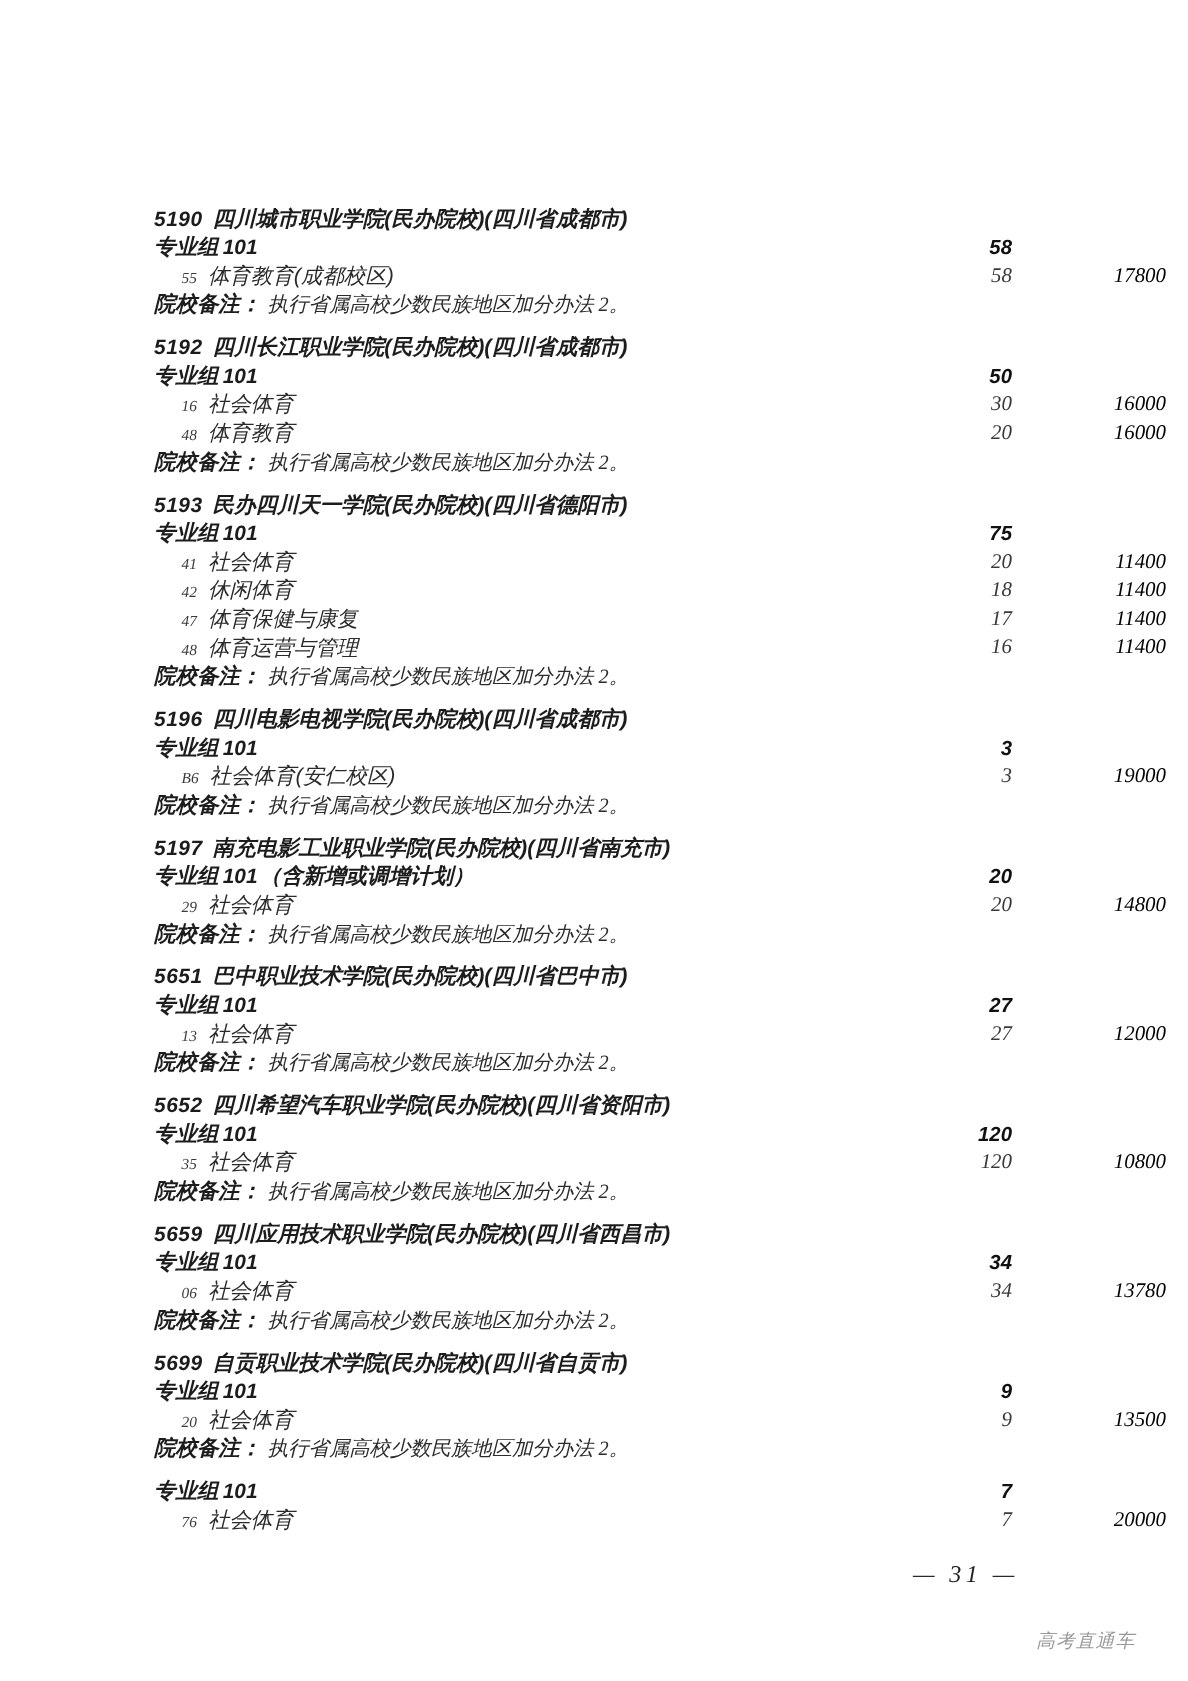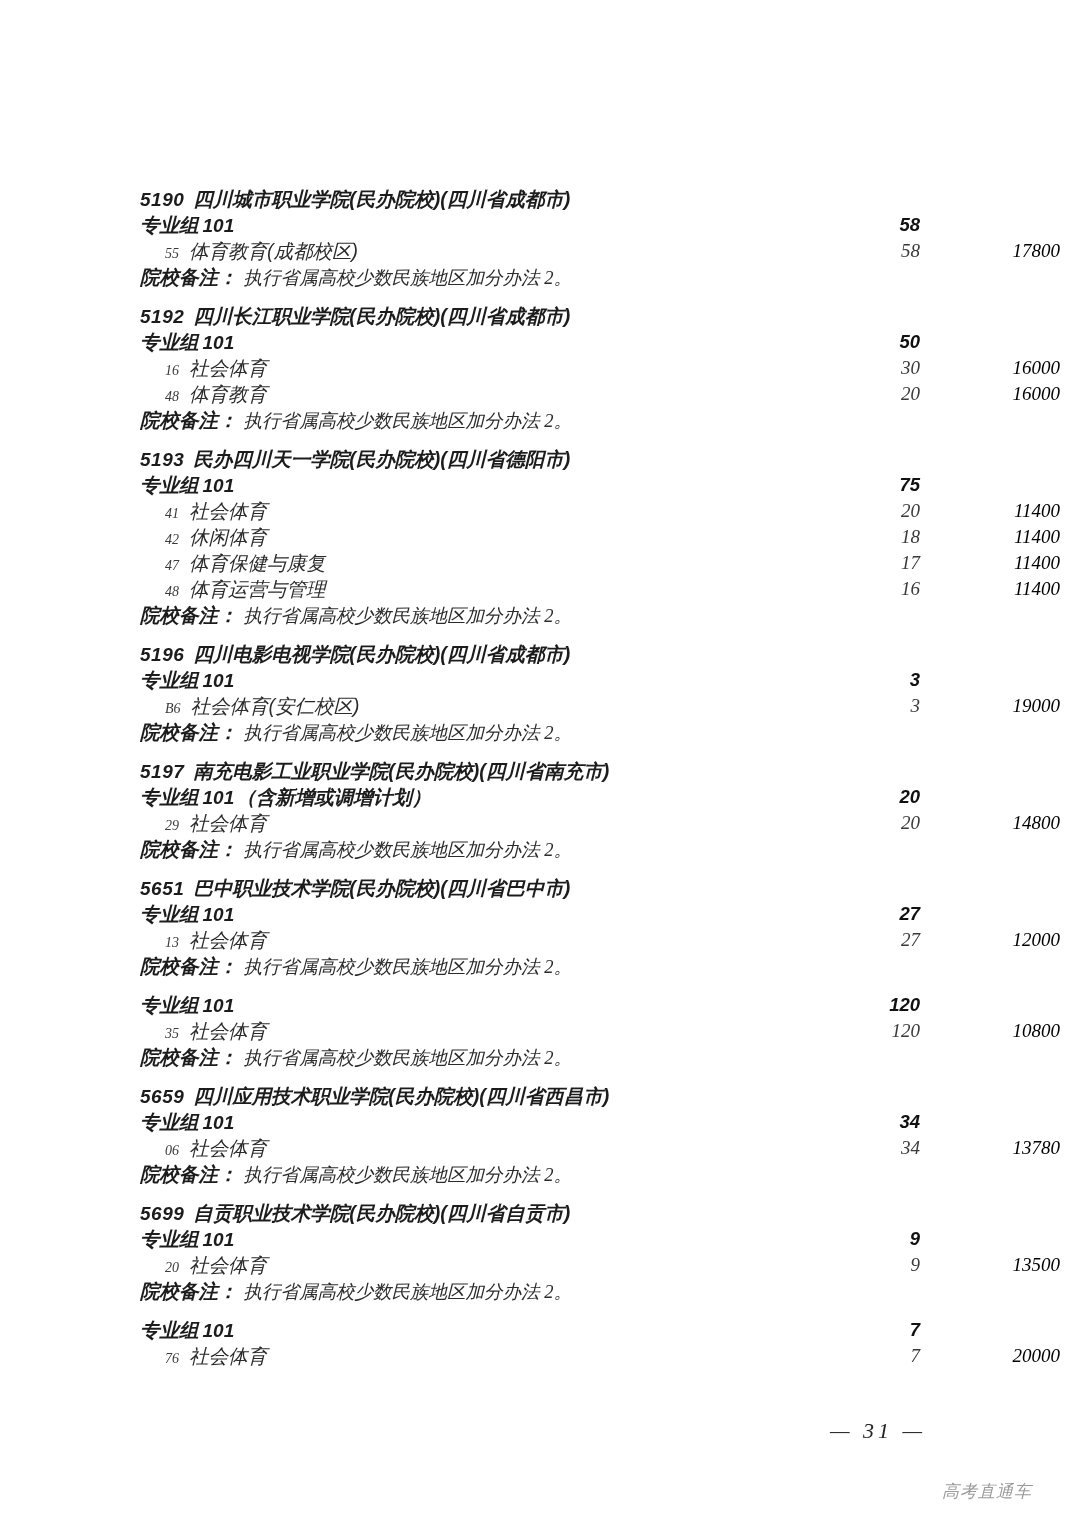--- a/index.html
+++ b/index.html
@@ -155,20 +155,21 @@
         <div class="row major"><span class="mcode">29</span><span class="mname">社会体育</span><span class="num col-plan">20</span><span class="num col-fee">14800</span></div>
         <div class="row remark"><span class="rlabel">院校备注：</span><span class="rtext">执行省属高校少数民族地区加分办法 2。</span></div>
       </div>
       <div class="block">
         <div class="row school"><span class="code">5651</span><span class="name">巴中职业技术学院(民办院校)(四川省巴中市)</span></div>
         <div class="row group"><span class="label">专业组</span><span class="gcode">101</span><span class="gnote"></span><span class="num col-plan total">27</span></div>
         <div class="row major"><span class="mcode">13</span><span class="mname">社会体育</span><span class="num col-plan">27</span><span class="num col-fee">12000</span></div>
         <div class="row remark"><span class="rlabel">院校备注：</span><span class="rtext">执行省属高校少数民族地区加分办法 2。</span></div>
       </div>
       <div class="block">
+        <div class="row school"><span class="code">5652</span><span class="name">四川希望汽车职业学院(民办院校)(四川省资阳市)</span></div>
         <div class="row group"><span class="label">专业组</span><span class="gcode">101</span><span class="gnote"></span><span class="num col-plan total">120</span></div>
         <div class="row major"><span class="mcode">35</span><span class="mname">社会体育</span><span class="num col-plan">120</span><span class="num col-fee">10800</span></div>
         <div class="row remark"><span class="rlabel">院校备注：</span><span class="rtext">执行省属高校少数民族地区加分办法 2。</span></div>
       </div>
       <div class="block">
         <div class="row school"><span class="code">5659</span><span class="name">四川应用技术职业学院(民办院校)(四川省西昌市)</span></div>
         <div class="row group"><span class="label">专业组</span><span class="gcode">101</span><span class="gnote"></span><span class="num col-plan total">34</span></div>
         <div class="row major"><span class="mcode">06</span><span class="mname">社会体育</span><span class="num col-plan">34</span><span class="num col-fee">13780</span></div>
         <div class="row remark"><span class="rlabel">院校备注：</span><span class="rtext">执行省属高校少数民族地区加分办法 2。</span></div>
       </div>

